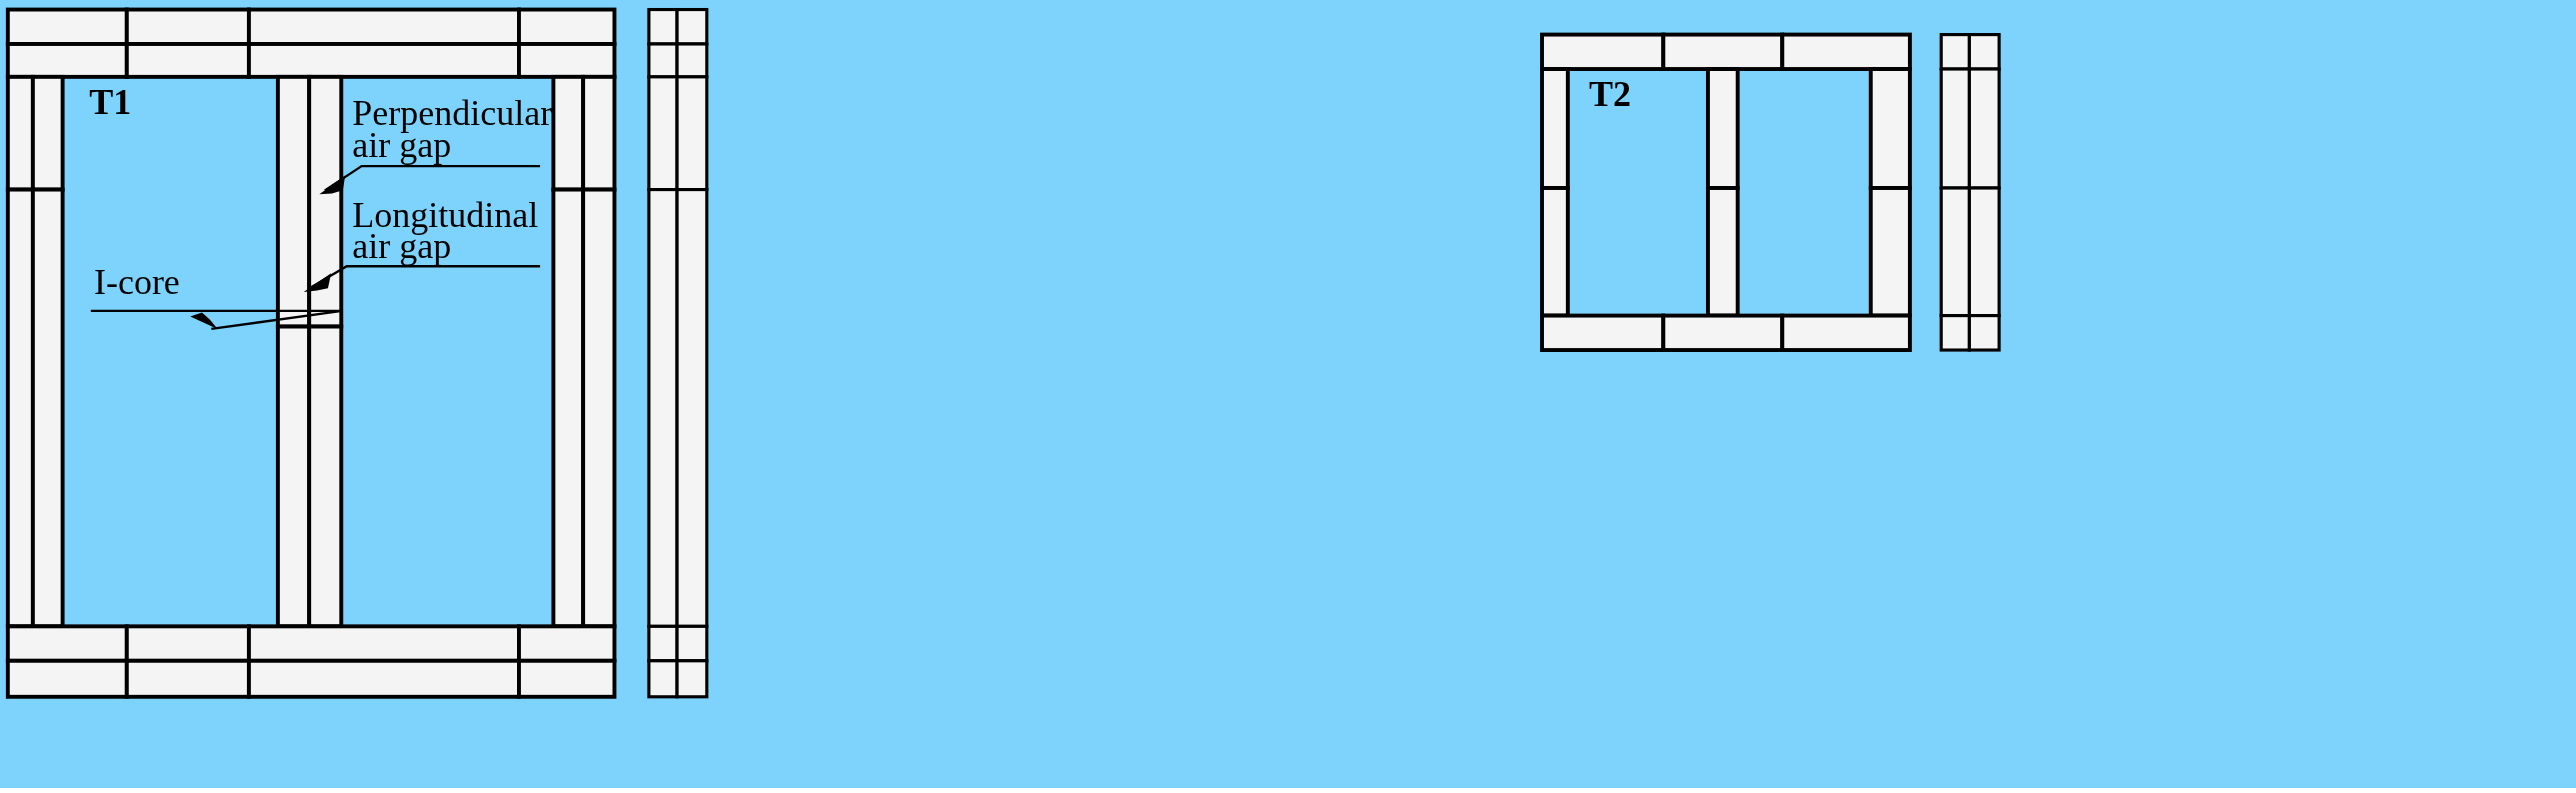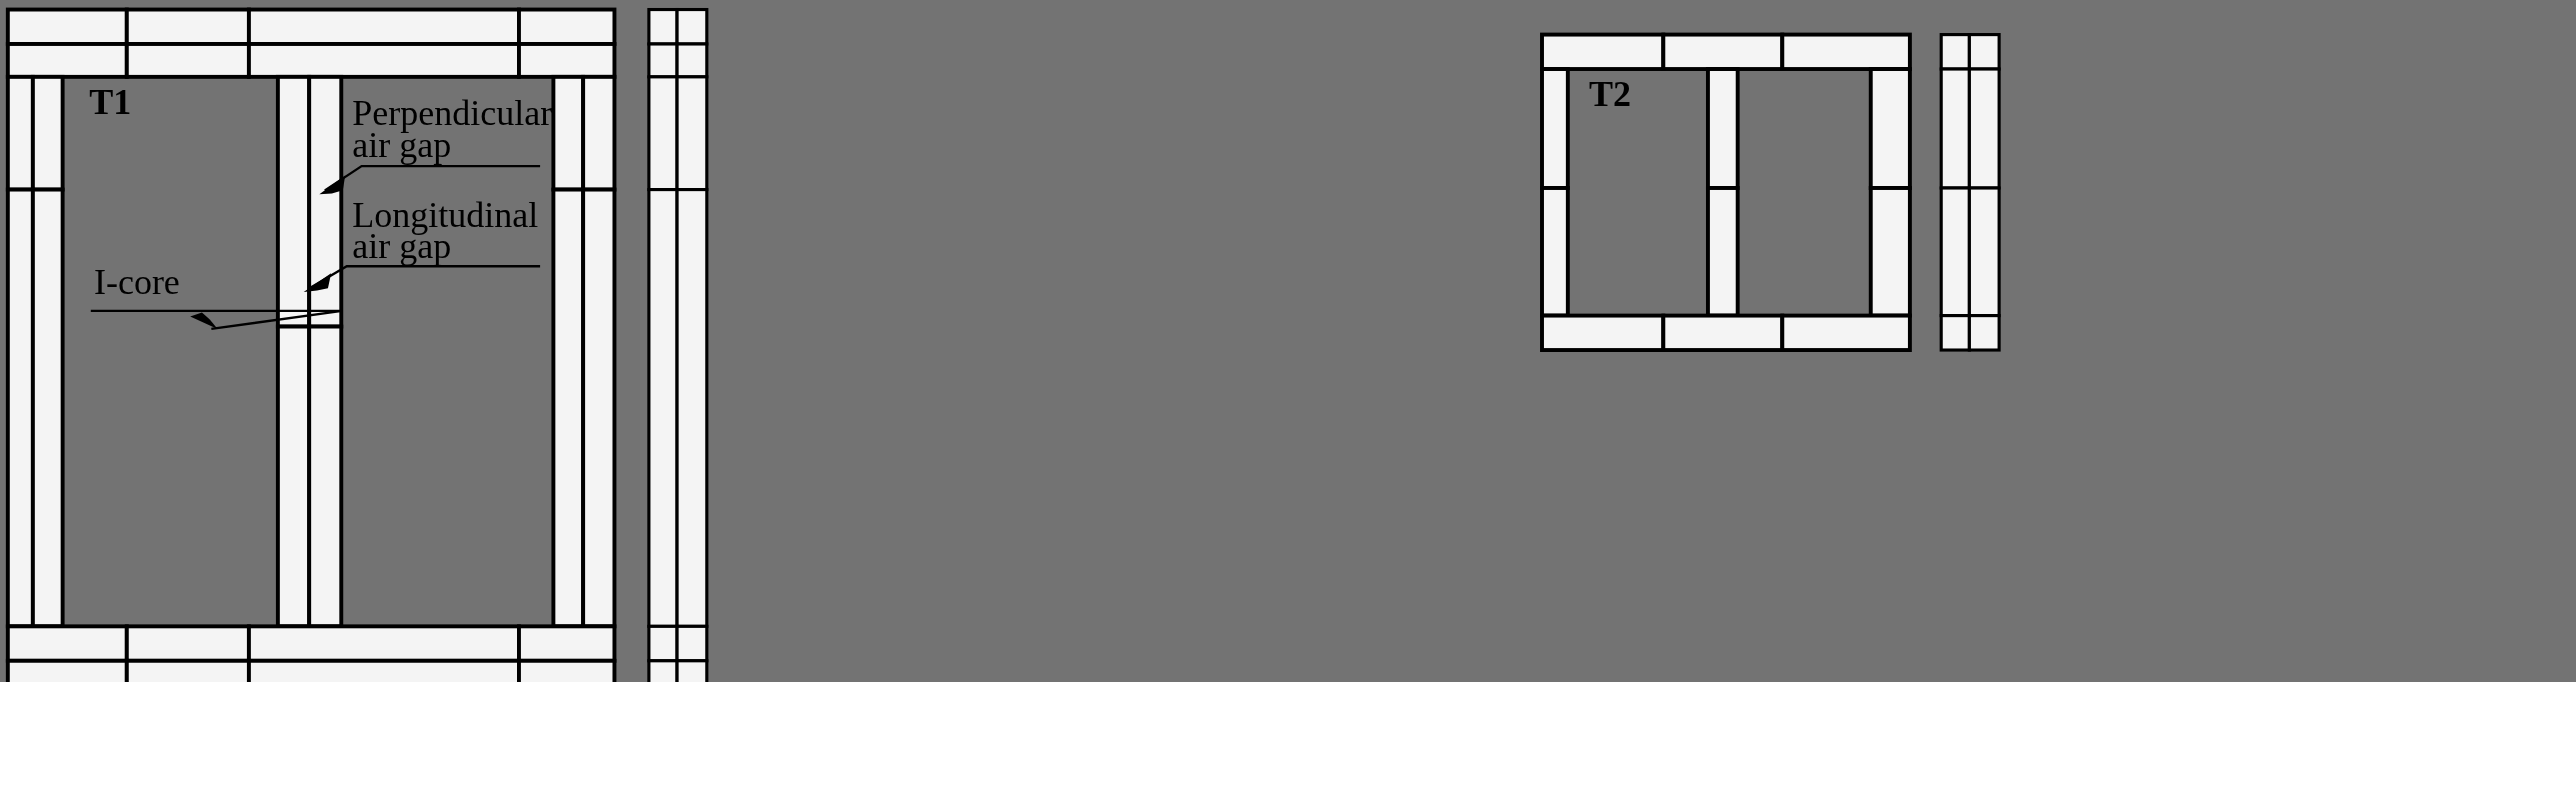--- a/index.html
+++ b/index.html
@@ -1,19 +1,19 @@
 <!DOCTYPE html>
 <html style="font-size:12.5px"><head>
 <meta charset="utf-8">
 <style>
   html,body{margin:0;padding:0;background:#ffffff;}
   #root{
     position:relative;
-    width:2576px;height:682px;
-    background:#737373;
+    width:2576px;height:788px;
+    background:#7dd3fc;
     font-family:"Liberation Serif","DejaVu Serif",serif;
     overflow:hidden;
   }
   svg{display:block;}
   .lam{fill:#f4f4f4;stroke:#000000;}
   .thick{stroke-width:5;}
   .med{stroke-width:4;}
   .lead{fill:none;stroke:#000000;stroke-width:3;}
   .arrow{fill:#000000;stroke:none;}
   .lbl{font-family:"Liberation Serif","DejaVu Serif",serif;fill:#000000;}

